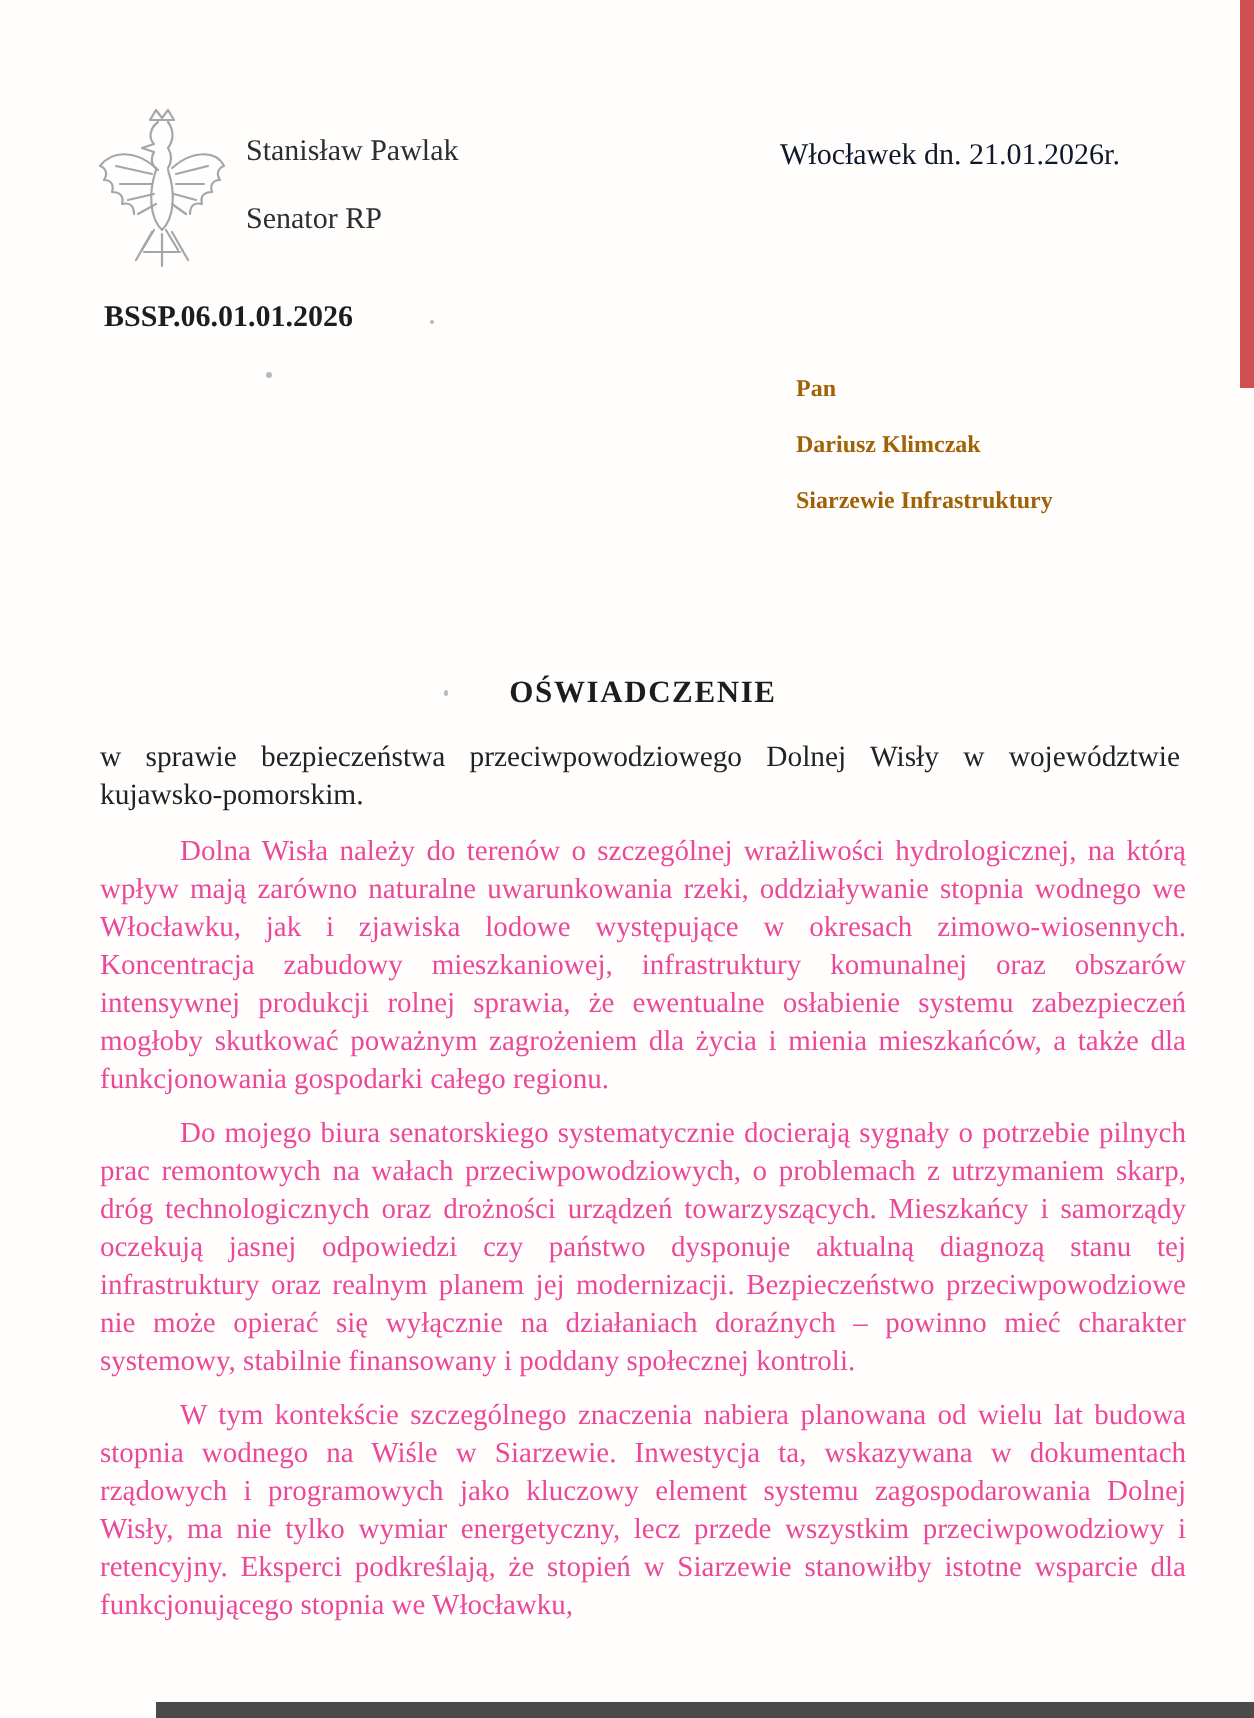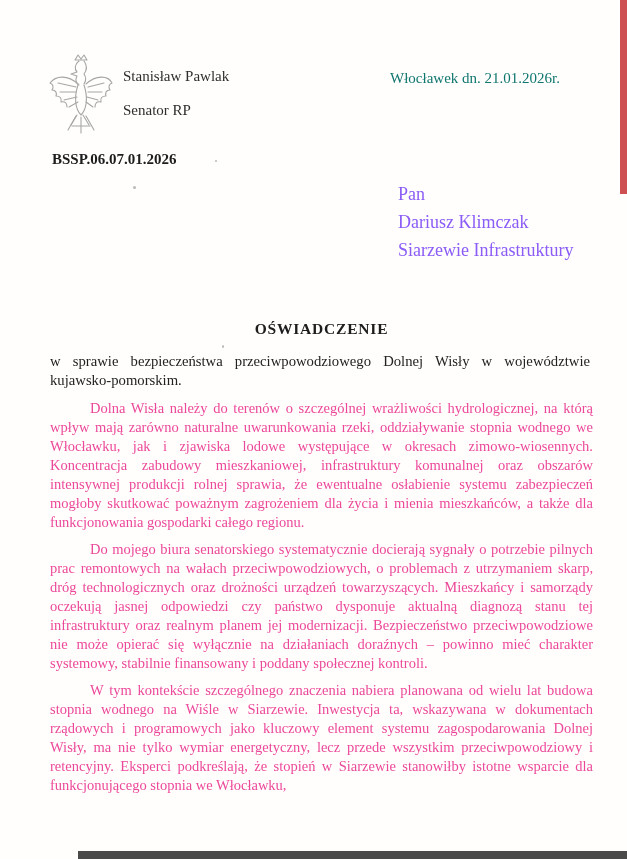--- a/index.html
+++ b/index.html
@@ -36,44 +36,44 @@
     position: absolute;
     left: 123px; top: 68px;
     font-size: 15px;
     color: #2e2e2e;
   }
   .sender .sender-name { margin-bottom: 17px; }
   .dateline {
     position: absolute;
     left: 390px; top: 70px;
     font-size: 15px;
-    color: #0f766e;
+    color: #0f172a;
   }
   .reference {
     position: absolute;
     left: 52px; top: 151px;
     font-size: 15px;
     font-weight: bold;
     color: #1d1d1d;
   }
   .recipient {
     position: absolute;
     left: 398px; top: 180px;
-    font-size: 18px;
-    font-weight: normal;
+    font-size: 12px;
+    font-weight: bold;
     line-height: 28px;
-    color: #8b5cf6;
+    color: #a16207;
   }
   .letter-body {
     position: absolute;
     left: 50px; top: 320px;
     width: 543px;
   }
   .heading {
-    margin: 0 0 14px 0;
+    margin: 18px 0 14px 0;
     text-align: center;
     font-size: 15.5px;
     font-weight: bold;
     letter-spacing: 0.8px;
     color: #1d1d1d;
   }
   .subject {
     margin: 0 3px 9px 0;
     font-size: 14.7px;
     line-height: 19px;
@@ -131,21 +131,21 @@
     </svg>
   </div>
 
   <div class="sender">
     <div class="sender-name">Stanisław Pawlak</div>
     <div class="sender-title">Senator RP</div>
   </div>
 
   <div class="dateline">Włocławek dn. 21.01.2026r.</div>
 
-  <div class="reference">BSSP.06.07.01.2026</div>
+  <div class="reference">BSSP.06.01.01.2026</div>
 
   <div class="recipient">
     <div>Pan</div>
     <div>Dariusz Klimczak</div>
     <div>Siarzewie Infrastruktury</div>
   </div>
 
   <div class="letter-body">
     <h1 class="heading">OŚWIADCZENIE</h1>
     <p class="subject">w sprawie bezpieczeństwa przeciwpowodziowego Dolnej Wisły w województwie kujawsko-pomorskim.</p>

